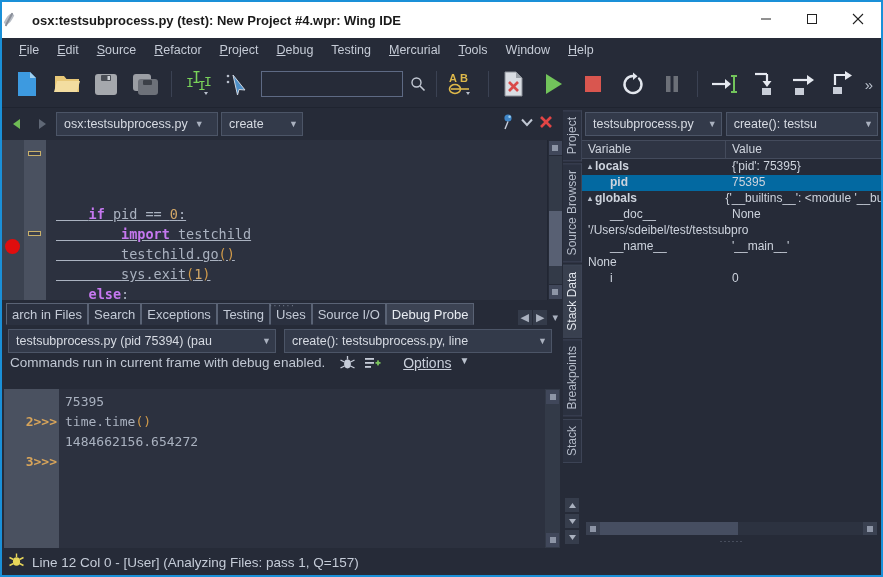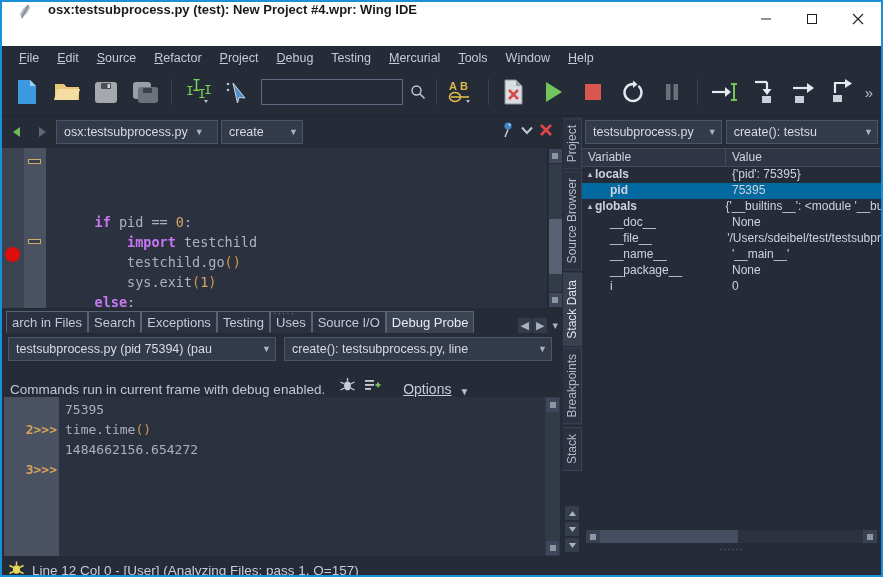--- a/index.html
+++ b/index.html
@@ -12,25 +12,25 @@
   .app {
     position: relative;
     width: 883px; height: 577px;
     background: #262b38;
     border: 2px solid #1a90d8;
     overflow: hidden;
   }
 
   
   .titlebar {
-    height: 44px;
+    height: 36px;
     background: #ffffff;
     display: flex;
-    align-items: flex-start;
-    padding-left: 16px;
+    align-items: center;
+    padding-left: 0;
   }
   .tb-icon { width: 22px; height: 20px; position: relative; flex: 0 0 auto; }
   .feather {
     position: absolute; left: 6px; top: 2px;
     width: 2px; height: 15px; background: #8a8f99;
     transform: rotate(28deg);
     border-radius: 1px;
   }
   .feather2 {
     position: absolute; left: 4px; top: 3px;
@@ -139,21 +139,21 @@
     flex: 1;
     position: relative;
     background: #2c313f;
     font-family: "DejaVu Sans Mono", monospace;
     font-size: 13.5px;
     line-height: 20px;
     padding-top: 4px;
     overflow: hidden;
     white-space: pre;
   }
-  .cline { height: 20px; padding-left: 16px; color: #aab2c0; }
+  .cline { height: 20px; padding-left: 10px; color: #aab2c0; text-decoration: underline; }
   .kw   { color: #c678f0; font-weight: bold; }
   .num  { color: #d3a868; }
   .par  { color: #d09a4a; }
   .plain{ color: #aab2c0; }
   .bpdot {
     position: absolute;
     left: 3px; top: 99px;
     width: 15px; height: 15px;
     border-radius: 50%;
     background: #e00d0d;
@@ -262,21 +262,21 @@
   .btab-arrows { margin-left:auto; display:flex; align-items:center; gap:1px; padding-right:4px; }
   .dots-handle {
     position:absolute; left:50%; top:0px; transform:translateX(-50%);
     color:#6f7788; font-size:10px; letter-spacing:1px;
   }
   .probe-combos {
     height: 30px; display:flex; align-items:center; gap:8px; padding: 2px 6px 0 6px;
   }
   .optbar {
     height: 34px;
-    display: flex; align-items: flex-end;
+    display: flex; align-items: flex-start;
     padding: 0 8px;
     font-size: 13.5px;
     color: #c0c7d3;
     gap: 8px;
   }
   .opt-link { color:#c8ced9; text-decoration: underline; margin-left: 14px; font-size:14px;}
   .console {
     flex: 1;
     display: flex;
     background: #2c313f;
@@ -687,29 +687,27 @@
             </div>
             <div class="varrow">
               <div class="vr-name bold" style="padding-left: 6px;"><span class="tri">▴</span>globals</div>
               <div class="vr-val">{'__builtins__': &lt;module '__buil</div>
             </div>
             <div class="varrow">
               <div class="vr-name" style="padding-left: 28px;">__doc__</div>
               <div class="vr-val">None</div>
             </div>
             <div class="varrow">
-              <div class="vr-name" style="padding-left: 28px;">__file__</div>
               <div class="vr-val">'/Users/sdeibel/test/testsubpro</div>
             </div>
             <div class="varrow">
               <div class="vr-name" style="padding-left: 28px;">__name__</div>
               <div class="vr-val">'__main__'</div>
             </div>
             <div class="varrow">
-              <div class="vr-name" style="padding-left: 28px;">__package__</div>
               <div class="vr-val">None</div>
             </div>
             <div class="varrow">
               <div class="vr-name" style="padding-left: 28px;">i</div>
               <div class="vr-val">0</div>
             </div>
           </div>
         <div class="hscroll-wrap">
           <div class="hsb" style="border:1px solid #6b7party;">
             <div class="hs-arrow">

